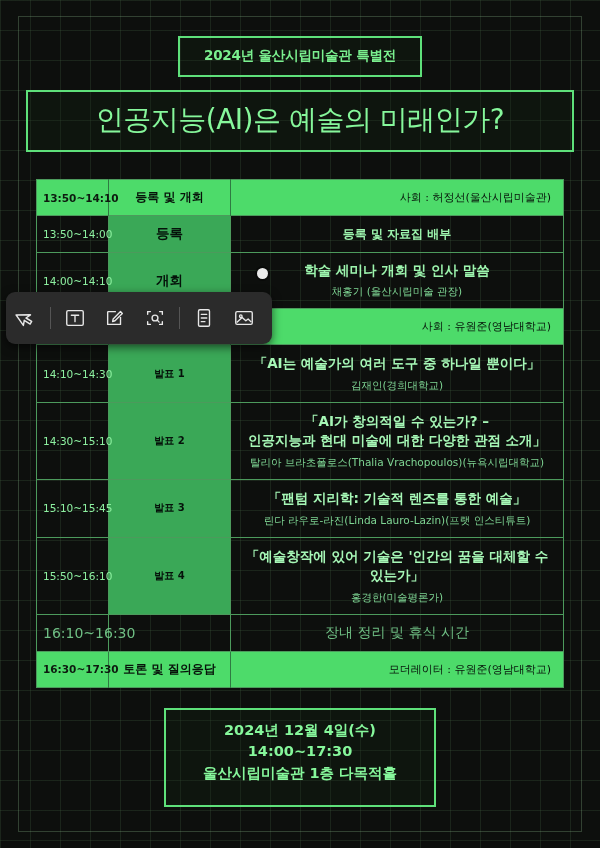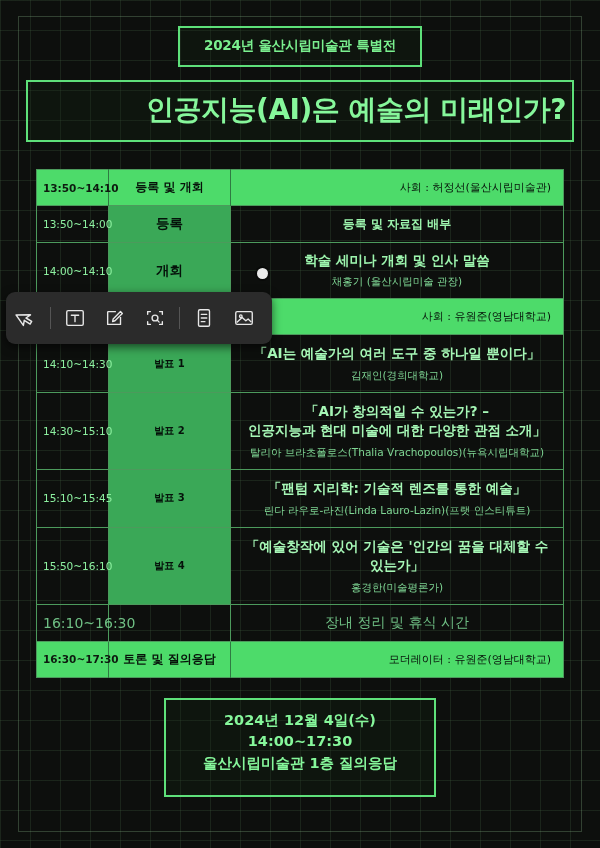--- a/index.html
+++ b/index.html
@@ -31,21 +31,21 @@
     top: 16px;
     right: 18px;
     bottom: 16px;
     border: 1px solid rgba(120,160,120,0.35);
     pointer-events: none;
   }
 
   
   .header {
     position: relative;
-    padding-top: 26px;
+    padding-top: 36px;
   }
   .subtitle-box {
     width: 228px;
     margin: 0 auto;
     border: 2px solid #5ee07a;
     padding: 8px 6px 9px;
     text-align: center;
     background: rgba(20,40,20,0.25);
   }
   .subtitle-line {
@@ -58,24 +58,23 @@
   .title-box {
     margin: 13px 26px 0;
     border: 2px solid #5ee07a;
     padding: 13px 6px 15px;
     text-align: center;
     background: rgba(20,40,20,0.25);
   }
   .title-text {
     color: #86f79b;
     font-size: 28px;
-    font-weight: bold;
+    font-weight: normal;
     letter-spacing: -0.5px;
     line-height: 1.1;
-    text-align: right;
   }
 
   
   .table {
     margin: 27px 36px 0;
     border: 1px solid #4c9a5c;
     border-collapse: collapse;
     width: calc(100% - 72px);
     table-layout: fixed;
   }
@@ -249,21 +248,21 @@
         <tr class="row-head">
           <td class="c-time">16:30~17:30</td>
           <td class="c-label-wide" colspan="1" style="width: 122px;">토론 및 질의응답</td>
           <td class="c-chair">모더레이터 : 유원준(영남대학교)</td>
         </tr>
       </tbody>
   </table>
 
   <div class="footer">
     <div class="footer-line">2024년 12월 4일(수) 14:00~17:30</div>
-    <div class="footer-line">울산시립미술관 1층 질의응답</div>
+    <div class="footer-line">울산시립미술관 1층 다목적홀</div>
   </div>
 
   <div class="handle-dot"></div>
 
   <div class="toolbar">
     <div class="tb-btn">
       <svg width="22" height="22" viewBox="0 0 24 24" fill="none" stroke="#e8e8e8" stroke-width="1.6" stroke-linejoin="round">
         <path d="M5 3 L5 17 L9 13 L12 20 L15 18.5 L12 12 L18 12 Z" transform="rotate(-35 12 12)"></path>
       </svg>
     </div>

